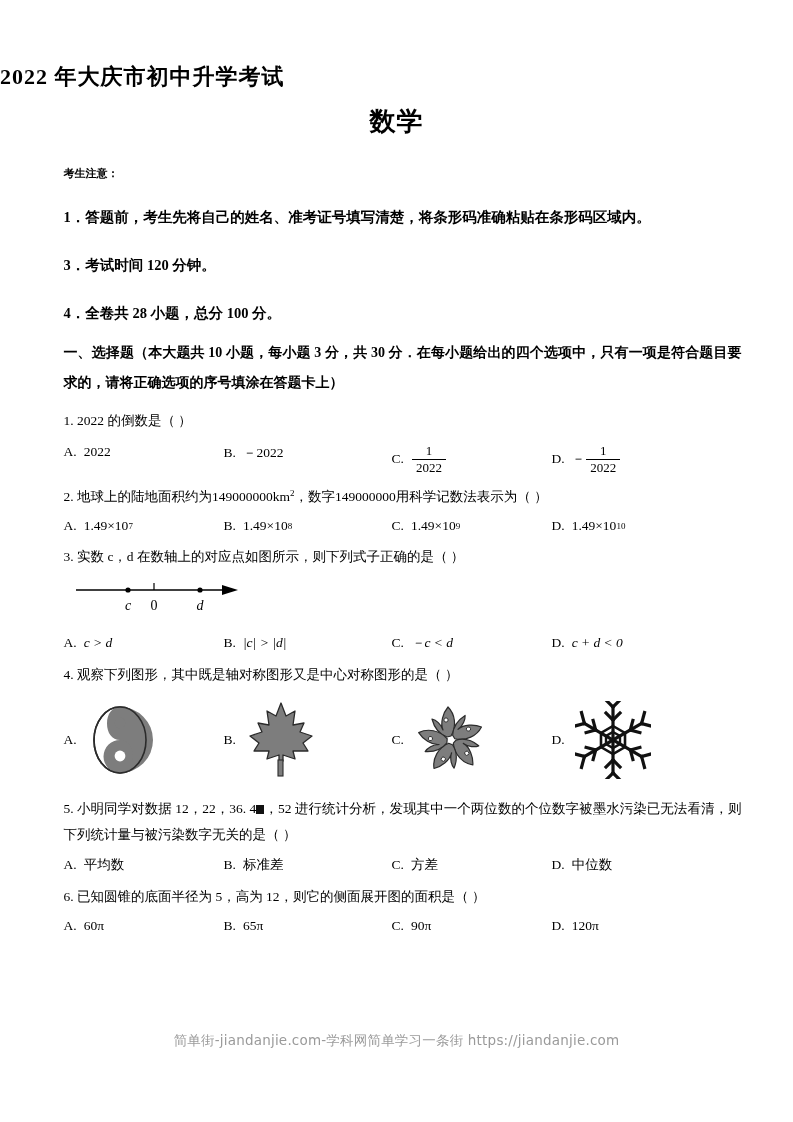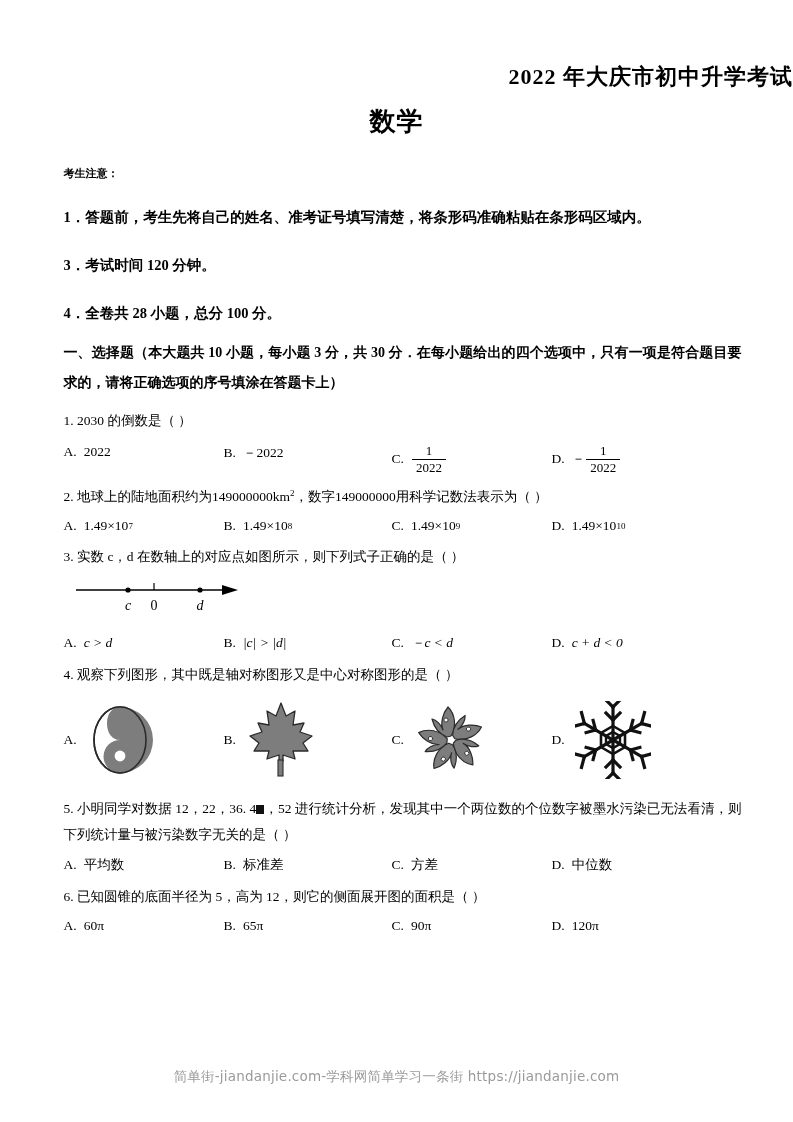--- a/index.html
+++ b/index.html
@@ -17,21 +17,21 @@
   }
   .page {
     position: relative;
     width: 793px;
     height: 1122px;
     padding: 0;
   }
 
   
   .doc-title {
-    text-align: right;
+    text-align: left;
     font-size: 22px;
     font-weight: bold;
     letter-spacing: 1px;
     margin: 0;
     padding-top: 62px;
     line-height: 30px;
   }
   .doc-subtitle {
     text-align: center;
     font-size: 26px;
@@ -154,21 +154,21 @@
     height: 9px;
     background: #111;
     vertical-align: -1px;
   }
 
   
   .footer {
     position: absolute;
     left: 0;
     right: 0;
-    top: 1068px;
+    top: 1032px;
     text-align: center;
     font-family: "DejaVu Sans", "Liberation Sans", sans-serif;
     font-size: 13.5px;
     color: #9a9a9a;
     letter-spacing: 0.2px;
   }
 </style>
 </head>
 <body>
 
@@ -180,21 +180,21 @@
   <div class="content">
 
     <div class="notice-head">考生注意：</div>
     <div class="notice-item">1．答题前，考生先将自己的姓名、准考证号填写清楚，将条形码准确粘贴在条形码区域内。</div>
     <div class="notice-item">3．考试时间 120 分钟。</div>
     <div class="notice-item">4．全卷共 28 小题，总分 100 分。</div>
 
     <div class="section-head">一、选择题（本大题共 10 小题，每小题 3 分，共 30 分．在每小题给出的四个选项中，只有一项是符合题目要求的，请将正确选项的序号填涂在答题卡上）</div>
 
     <div class="question">
-      <span class="q-stem">1. 2030 的倒数是（      ）</span>
+      <span class="q-stem">1. 2022 的倒数是（      ）</span>
     </div>
     <div class="options tall">
       <div class="opt opt-a">
         <span class="opt-label">A.</span>
         <span>2022</span>
       </div>
       <div class="opt opt-b">
         <span class="opt-label">B.</span>
         <span>－2022</span>
       </div>

